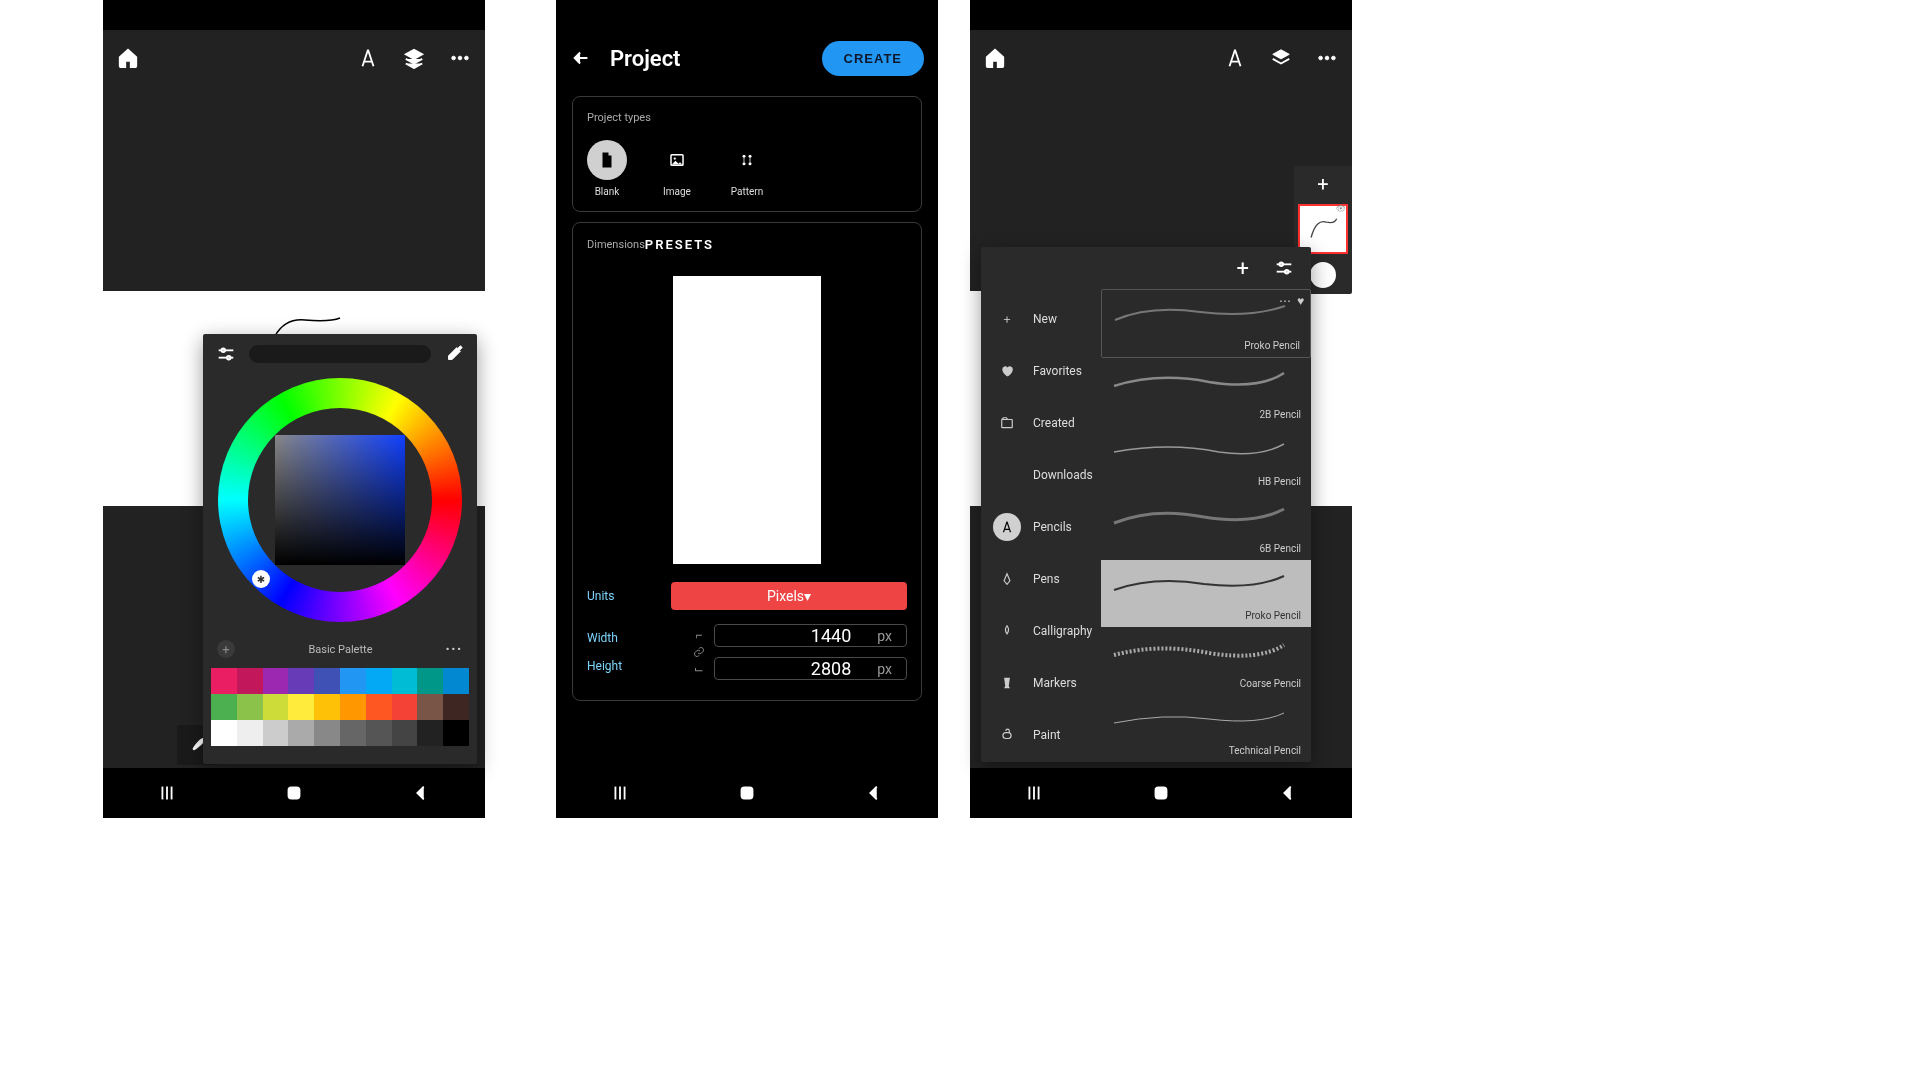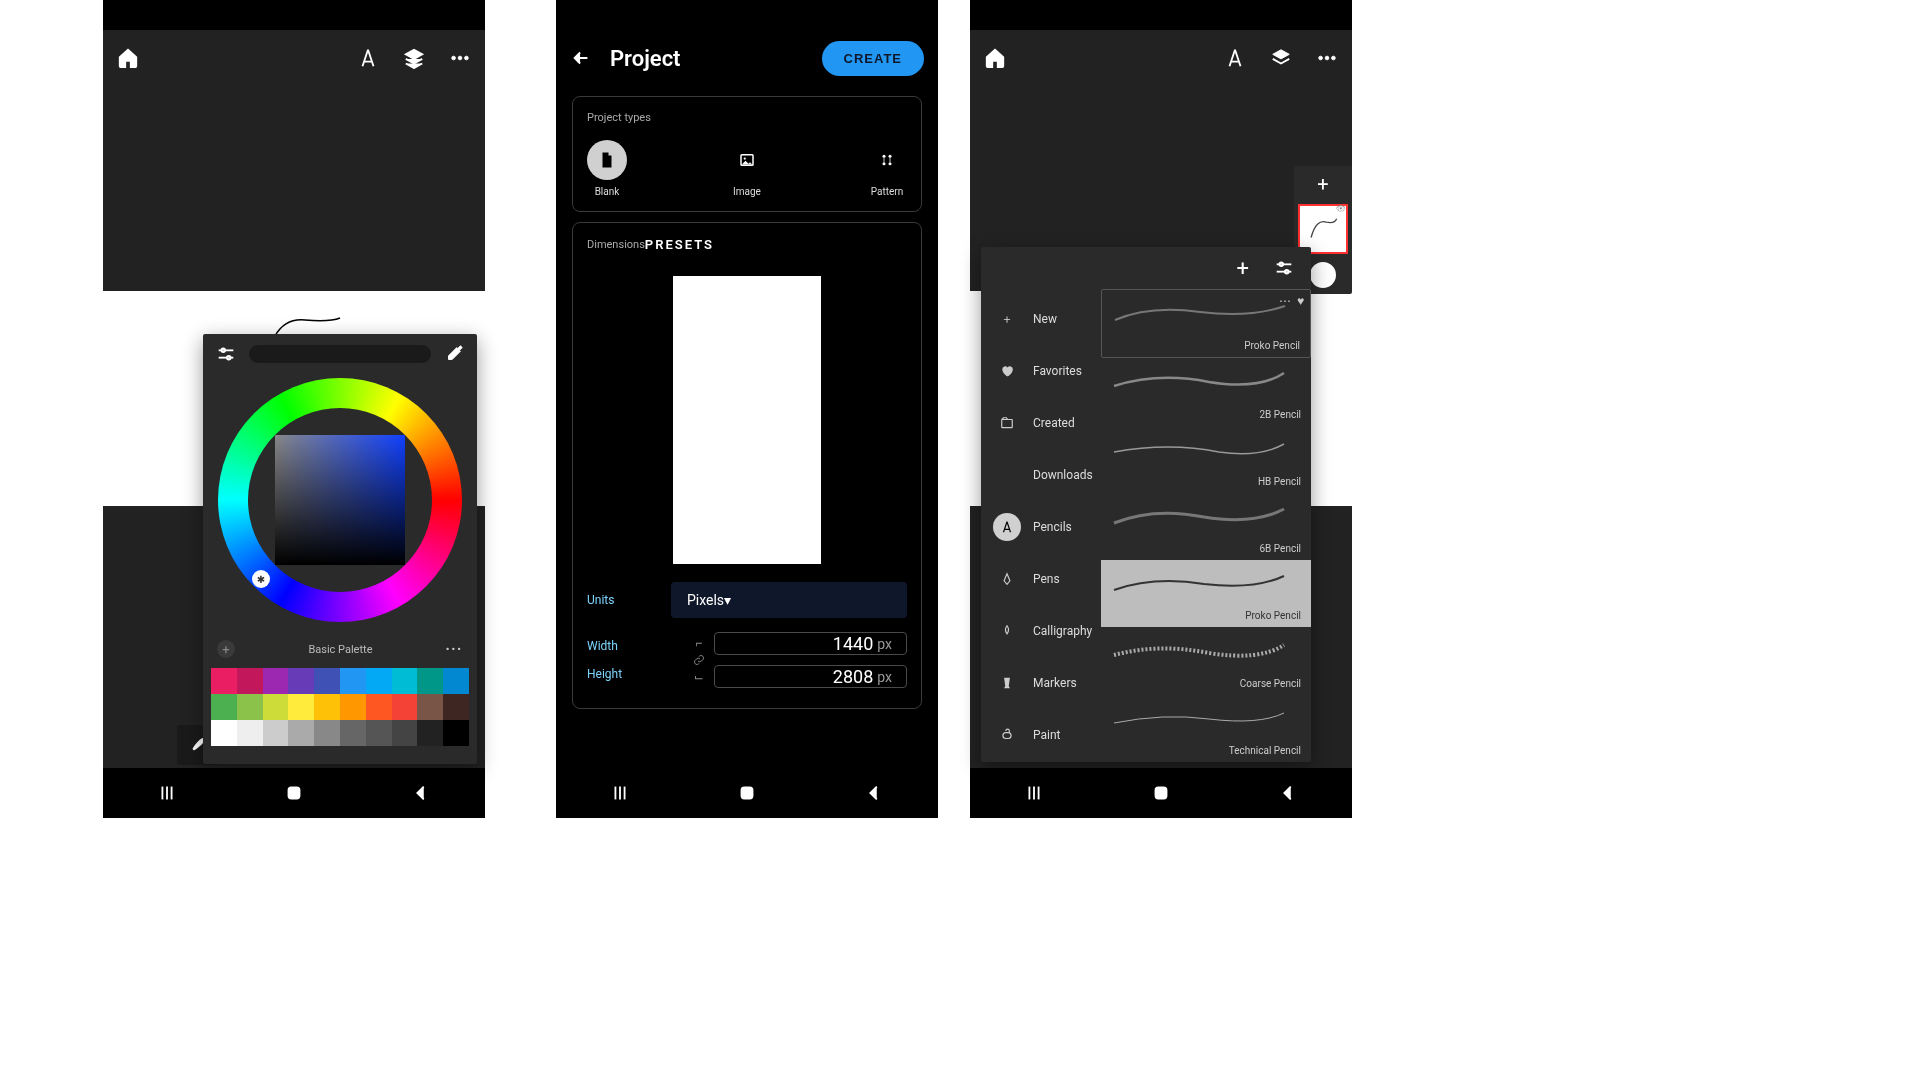--- a/index.html
+++ b/index.html
@@ -32,33 +32,33 @@
   .pal-row .c{flex:1}
   .brushbtn{position:absolute;left:177px;top:725px;width:40px;height:40px;background:#1a1a1a;border-radius:2px;display:flex;align-items:center;justify-content:center}
 
   
   .p2{position:absolute;left:556px;top:0;height:818px}
   .p2 .appbar{background:#000}
   .p2-title{font-size:22px;font-weight:600}
   .createbtn{background:#2196f3;color:#0f172a;border:none;border-radius:20px;padding:10px 22px;font-size:13px;font-weight:700;letter-spacing:1px}
   .card{margin:10px 16px;border:1px solid #3a3a3a;border-radius:8px;padding:14px}
   .card-label{font-size:11px;color:#aaa}
-  .ptypes{display:flex;gap:12px;justify-content:space-between;margin-top:16px}
+  .ptypes{display:flex;gap:30px;justify-content:flex-start;margin-top:16px}
   .ptype{display:flex;flex-direction:column;align-items:center;gap:6px;font-size:10px;color:#ddd}
   .ptype .circ{width:40px;height:40px;border-radius:50%;display:flex;align-items:center;justify-content:center}
   .ptype.sel .circ{background:#d0d0d0}
   .ptype.sel svg{fill:#000}
   .dimcard{margin:10px 16px;border:1px solid #3a3a3a;border-radius:8px;padding:14px 14px 20px}
   .dimhead{display:flex;justify-content:flex-start;align-items:center}
   .presets{font-size:13px;letter-spacing:2px;font-weight:600}
   .canvas-prev{width:148px;height:288px;background:#fff;margin:24px auto 18px}
   .dimrow{display:flex;align-items:center;gap:14px;margin-top:14px}
   .dimrow label{width:70px;font-size:12px;color:#7dd3fc}
-  .select{flex:1;height:36px;background:#0f172a;border-radius:4px;display:flex;align-items:center;justify-content:flex-start;padding:0 16px;font-size:14px}
-  .numfield{flex:1;height:46px;border:1px solid #4a4a4a;border-radius:4px;display:flex;align-items:center;justify-content:flex-end;padding:0 14px;gap:4px;font-size:18px}
+  .select{flex:1;height:28px;background:#ef4444;border-radius:4px;display:flex;align-items:center;justify-content:center;padding:0 16px;font-size:14px}
+  .numfield{flex:1;height:46px;border:1px solid #4a4a4a;border-radius:4px;display:flex;align-items:center;justify-content:flex-end;padding:0 14px;gap:26px;font-size:18px}
   .numfield .unit{font-size:14px;color:#999}
   .linkicon{width:14px;display:flex;flex-direction:column;align-items:center;color:#888;font-size:12px;gap:4px}
 
   
   .p3-top{position:absolute;left:970px;top:0;height:291px}
   .p3-bot{position:absolute;left:970px;top:506px;height:312px}
   .layers{position:absolute;right:0;top:80px;width:58px;background:#2a2a2a;border-radius:2px;padding:6px 0;display:flex;flex-direction:column;align-items:center;gap:8px}
   .layers .plus{font-size:20px;color:#fff}
   .lthumb{width:46px;height:46px;border:2px solid #ff3030;background:#fff;position:relative}
   .lthumb svg{position:absolute;inset:6px}

